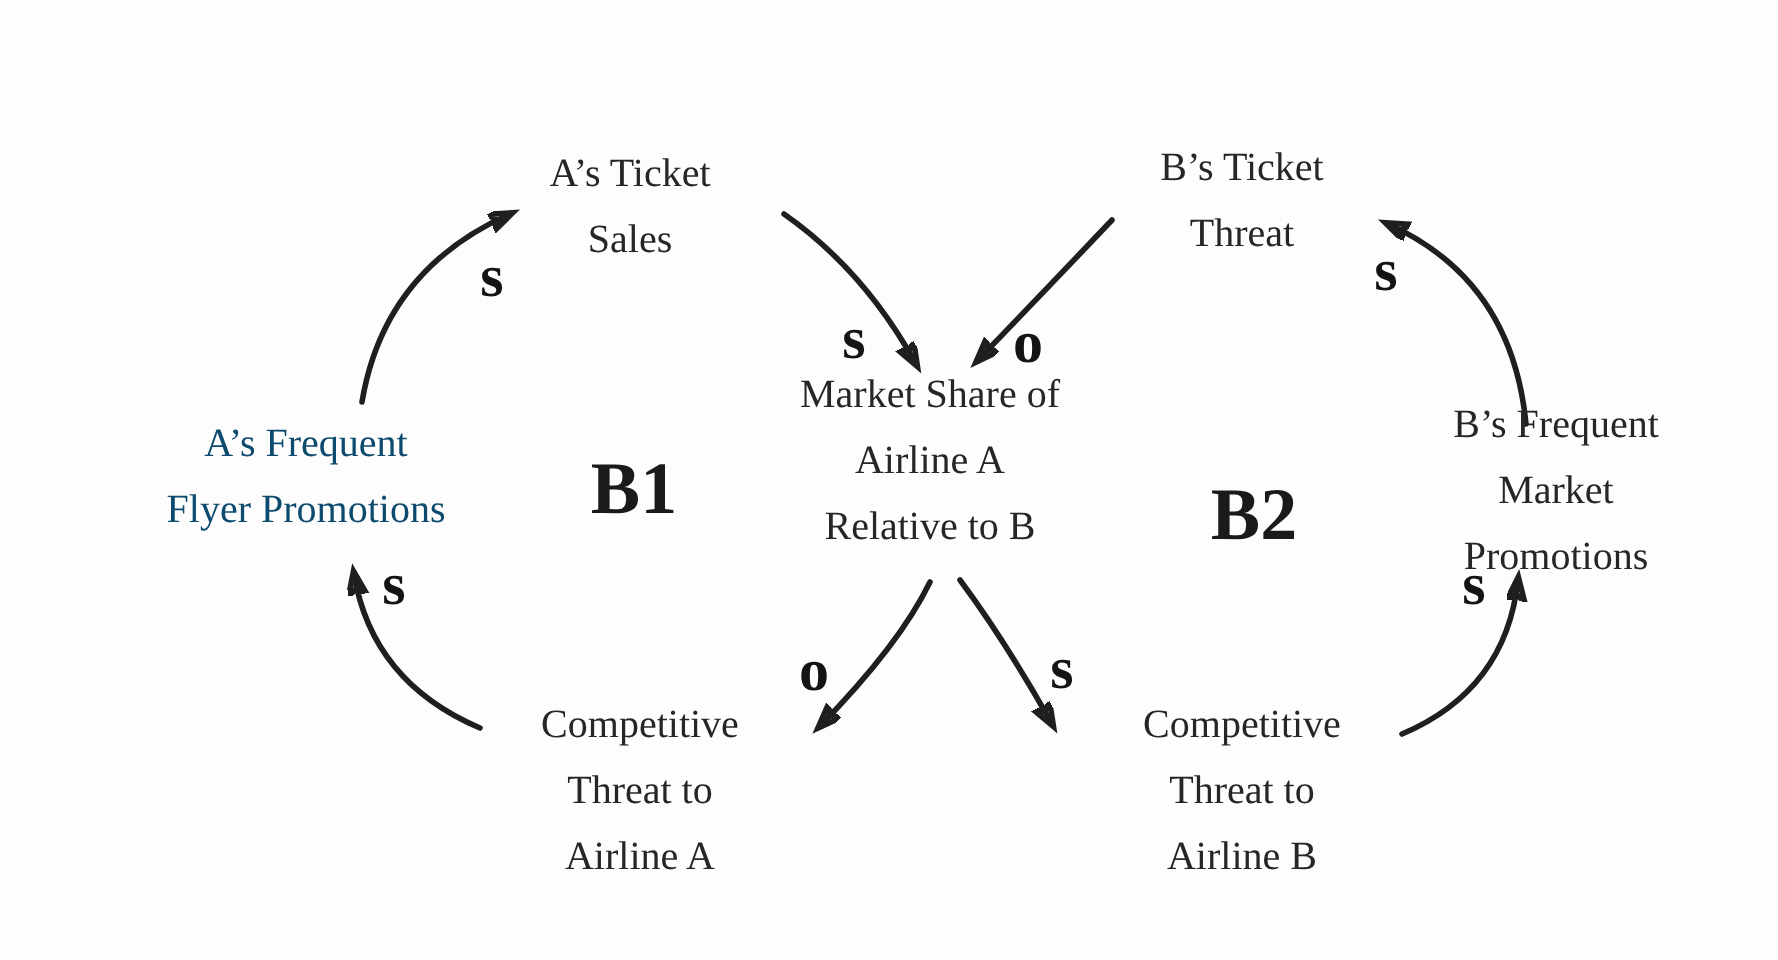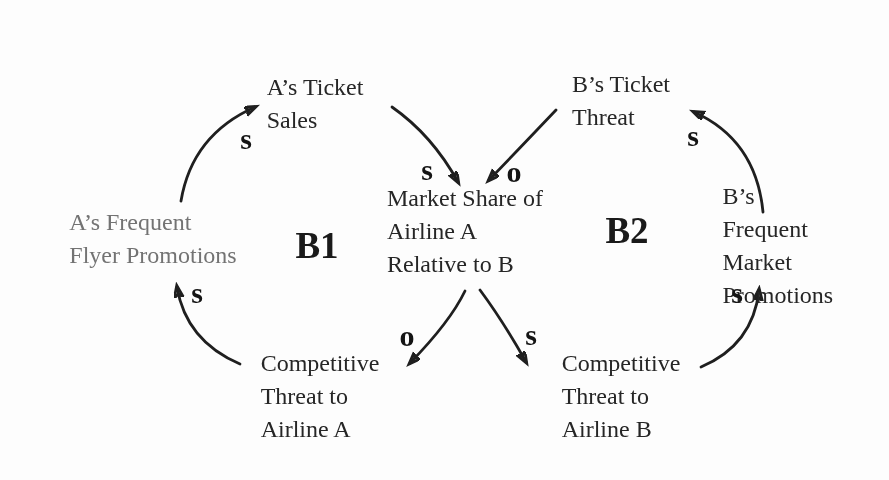--- a/index.html
+++ b/index.html
@@ -24,27 +24,28 @@
   }
   .arrow-layer path {
     fill: none;
     stroke: #1f1f1f;
     stroke-width: 2.8;
     stroke-linecap: round;
   }
   .node {
     position: absolute;
     transform: translate(-50%, -50%);
-    font-size: 24px;
+    text-align: center;
+    font-size: 20px;
     line-height: 33px;
     color: #262626;
     white-space: pre-line;
   }
   .node.faded {
-    color: #737373;
+    color: #0c4a6e;
   }
   .polarity {
     position: absolute;
     transform: translate(-50%, -50%);
     font-size: 30px;
     font-weight: bold;
     color: #141414;
     line-height: 1;
   }
   .loop-label {
@@ -96,21 +97,21 @@
   <div class="node" style="left:320px; top:396px">Competitive
 Threat to
 Airline A</div>
 
   <div class="node" style="left:621px; top:396px">Competitive
 Threat to
 Airline B</div>
 
   <div class="loop-label" style="left:317px; top:245px">B1</div>
 
-  <div class="loop-label" style="left:627px; top:230px">B2</div>
+  <div class="loop-label" style="left:627px; top:258px">B2</div>
 
   <div class="polarity" style="left:246px; top:139px">s</div>
 
   <div class="polarity" style="left:427px; top:170px">s</div>
 
   <div class="polarity" style="left:514px; top:172px">o</div>
 
   <div class="polarity" style="left:693px; top:136px">s</div>
 
   <div class="polarity" style="left:407px; top:336px">o</div>

